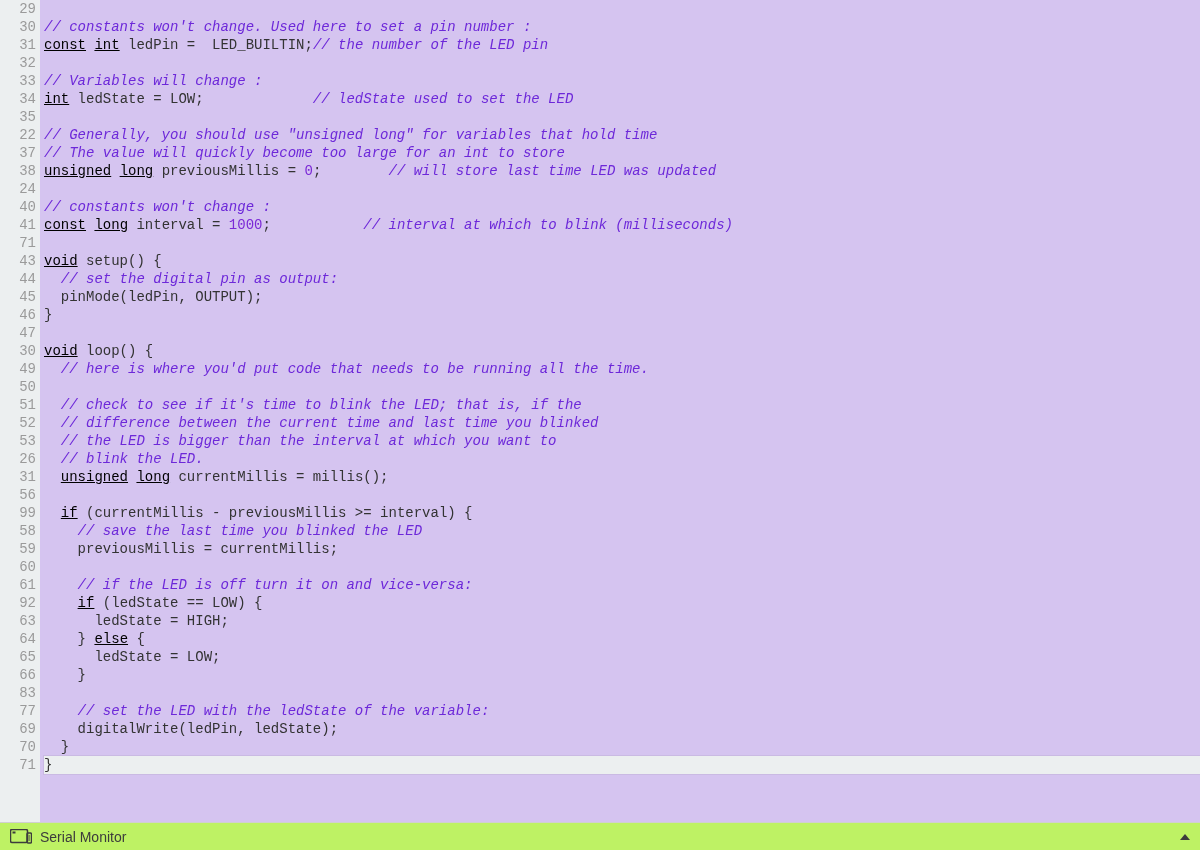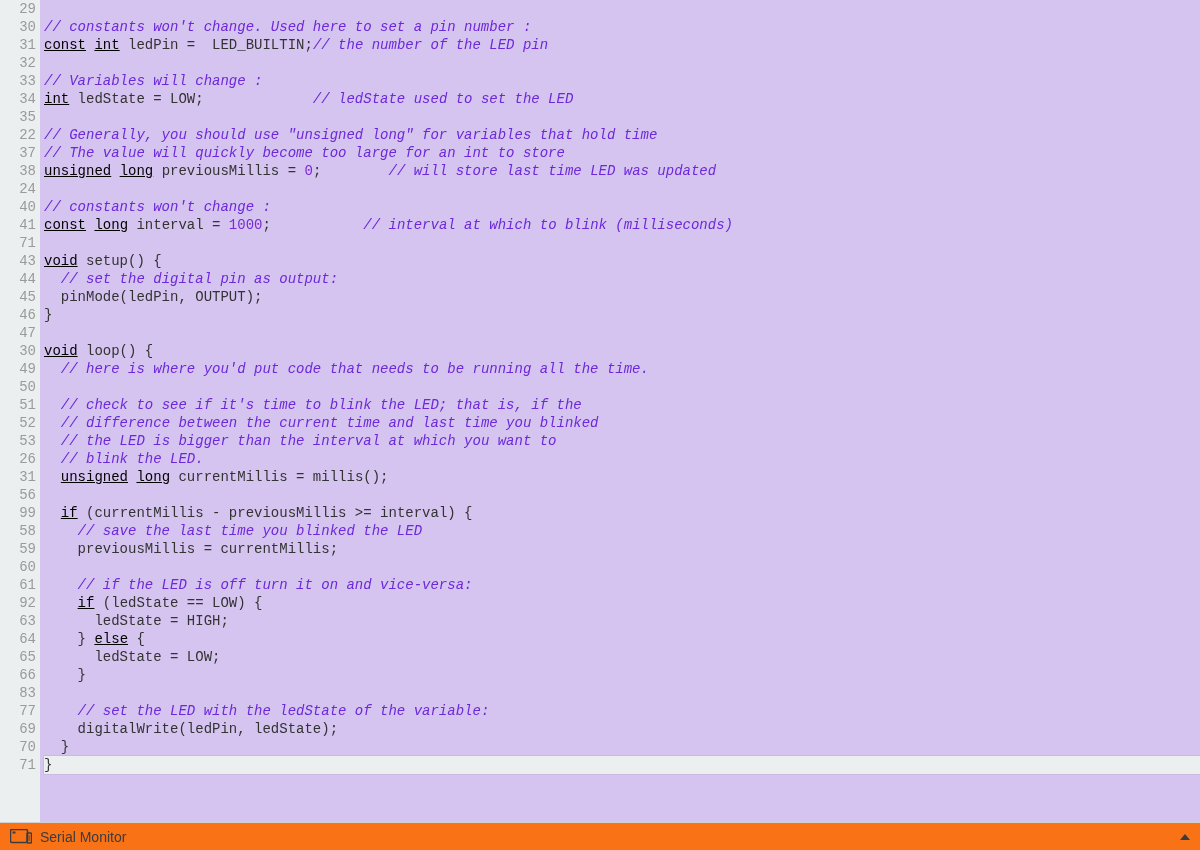--- a/index.html
+++ b/index.html
@@ -38,21 +38,21 @@
   .code-area .row.last-line { background: #eceff0; display: flex; }
   .code-area .row.last-line .txt { flex: 1; }
 
   
   .tok-kw   { color: #000000; text-decoration: underline; }      
   .tok-num  { color: #7b29d6; }      
   .tok-cmt  { color: #6d28d9; font-style: italic; }      
 
   .footer {
     height: 28px;
-    background: #f97316;
+    background: #bef264;
     border-top: 1px solid #d0d0d0;
     display: flex;
     align-items: center;
     padding: 0 10px;
     font-family: -apple-system, "Segoe UI", Helvetica, Arial, sans-serif;
     font-size: 14px;
     color: #3c3c3c;
   }
   .footer .spacer { flex: 1; }
   .footer svg { display: block; }

